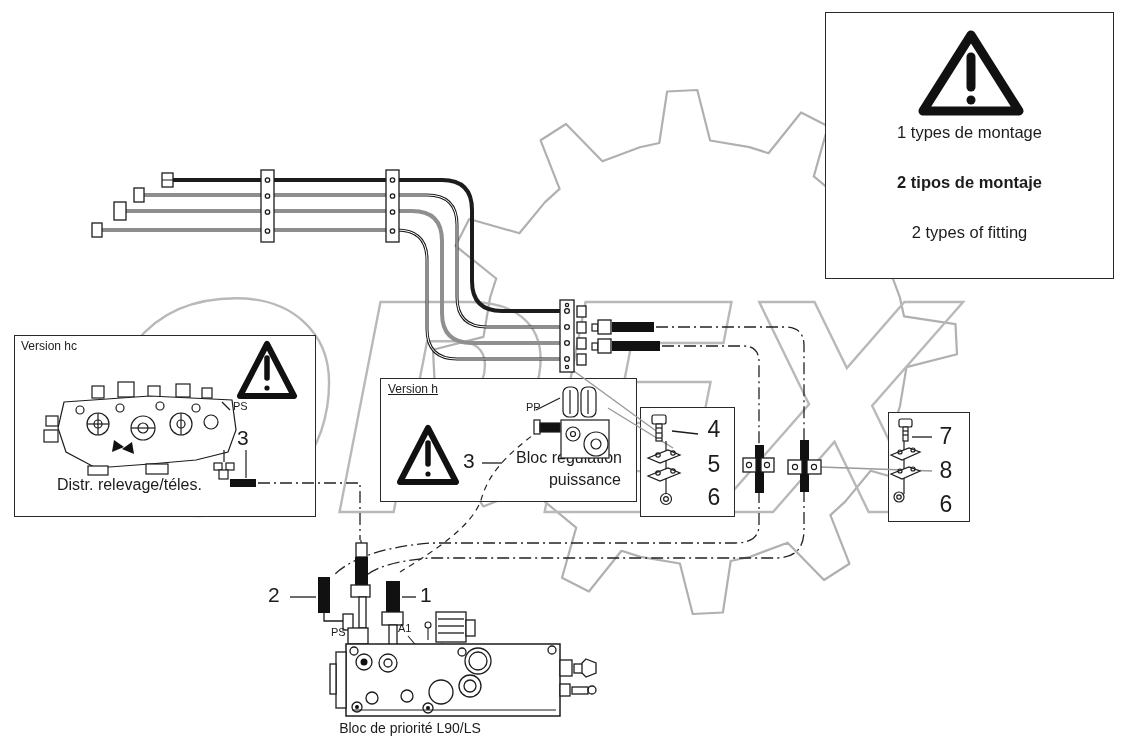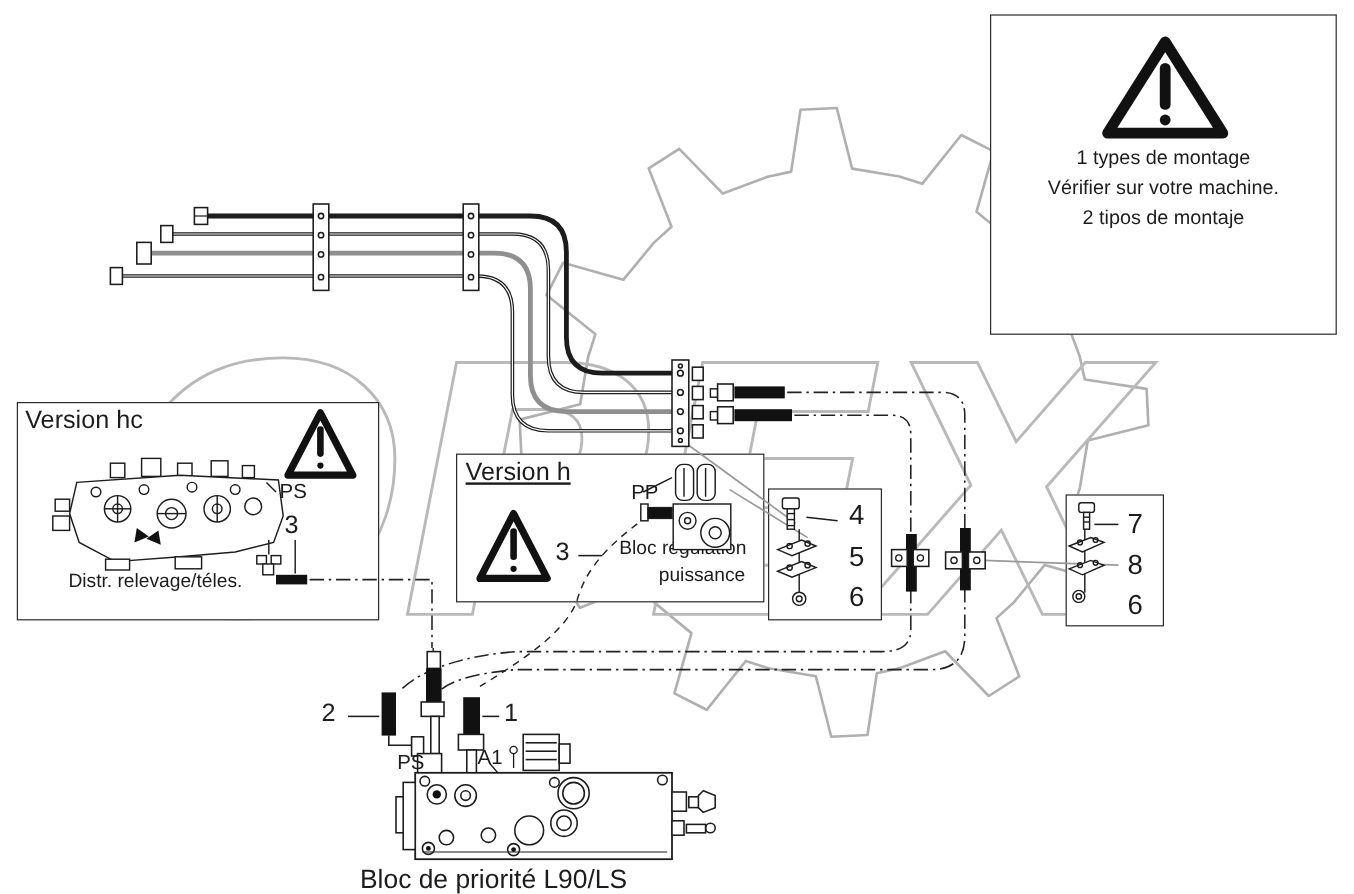--- a/index.html
+++ b/index.html
@@ -2,25 +2,25 @@
 <html><head>
 <meta charset="utf-8">
 <style>
   html,body{margin:0;padding:0;background:#fff;}
   #stage{position:relative;width:1128px;height:745px;background:#fff;overflow:hidden;
          font-family:"Liberation Sans",sans-serif;color:#1c1c1c;}
   svg{position:absolute;left:0;top:0;pointer-events:none;}
   #bg{z-index:0;} #fg{z-index:2;}
   .box{position:absolute;background:#fff;border:1.6px solid #2a2a2a;z-index:1;}
   .t{position:absolute;white-space:nowrap;color:#1c1c1c;}
-  .title{font-size:21px;}
+  .title{font-size:12px;}
   .caption{font-size:16px;}
   .callout{font-size:21px;}
   .partnum{font-size:23px;}
-  .portlbl{font-size:17px;}
+  .portlbl{font-size:11px;}
   .warn-line{position:absolute;left:0;width:100%;text-align:center;font-size:16.5px;}
   .ctr{text-align:center;}
   .z3{z-index:3;}
 </style>
 </head>
 <body>
 
 <div id="stage">
 
   <svg id="bg" width="1128" height="745" viewBox="0 0 1128 745">
@@ -28,22 +28,22 @@
     <text x="520" y="512" text-anchor="middle" font-family="DejaVu Sans, sans-serif" font-size="288" font-weight="bold" font-style="italic" fill="none" stroke="#b9b9b9" stroke-width="2.4" letter-spacing="-6">OPEX</text>
   </svg>
 
   <div class="box" style="left:825px;top:12px;width:287px;height:265px;">
     <svg width="110" height="92" viewBox="0 0 110 92" style="left: 90px; top: 14px; position: absolute;">
       <polygon points="55,8 103,84 7,84" fill="#fff" stroke="#111" stroke-width="9" stroke-linejoin="round"></polygon>
       <line x1="55" y1="30" x2="55" y2="60" stroke="#111" stroke-width="9" stroke-linecap="round"></line>
       <circle cx="55" cy="73" r="4.5" fill="#111"></circle>
     </svg>
     <div class="warn-line" style="top:110px;">1 types de montage</div>
-    <div class="warn-line" style="top:135px;">Vérifier sur votre machine.</div>
-    <div class="warn-line" style="top:160px;">2 tipos de montaje</div>
+    <div class="warn-line" style="top:160px;font-weight:bold;">2 tipos de montaje</div>
+    <div class="warn-line" style="top:210px;">2 types of fitting</div>
   </div>
 
   <div class="box" style="left:14px;top:335px;width:300px;height:180px;">
     <div class="t title" style="left:6px;top:3px;">Version hc</div>
     <div class="t portlbl" style="left:218px;top:64px;">PS</div>
     <div class="t callout" style="left:222px;top:90px;">3</div>
     <div class="t caption" style="left:42px;top:140px;">Distr. relevage/téles.</div>
   </div>
 
   <div class="box" style="left:380px;top:378px;width:255px;height:122px;">
@@ -318,15 +318,15 @@
       <rect x="560" y="684" width="10" height="12"></rect>
       <rect x="572" y="687" width="16" height="7"></rect>
       <circle cx="592" cy="690" r="4" fill="none"></circle>
     </g>
   </svg>
 
   <div class="t callout z3" style="left:268px;top:583px;">2</div>
   <div class="t callout z3" style="left:420px;top:583px;">1</div>
   <div class="t portlbl z3" style="left:331px;top:626px;">PS</div>
   <div class="t portlbl z3" style="left:398px;top:622px;">A1</div>
-  <div class="t caption ctr z3" style="left:300px;top:720px;width:220px;font-size:22px;">Bloc de priorité L90/LS</div>
+  <div class="t caption ctr z3" style="left:300px;top:720px;width:220px;font-size:14px;">Bloc de priorité L90/LS</div>
 
 </div>
 
 </body></html>

